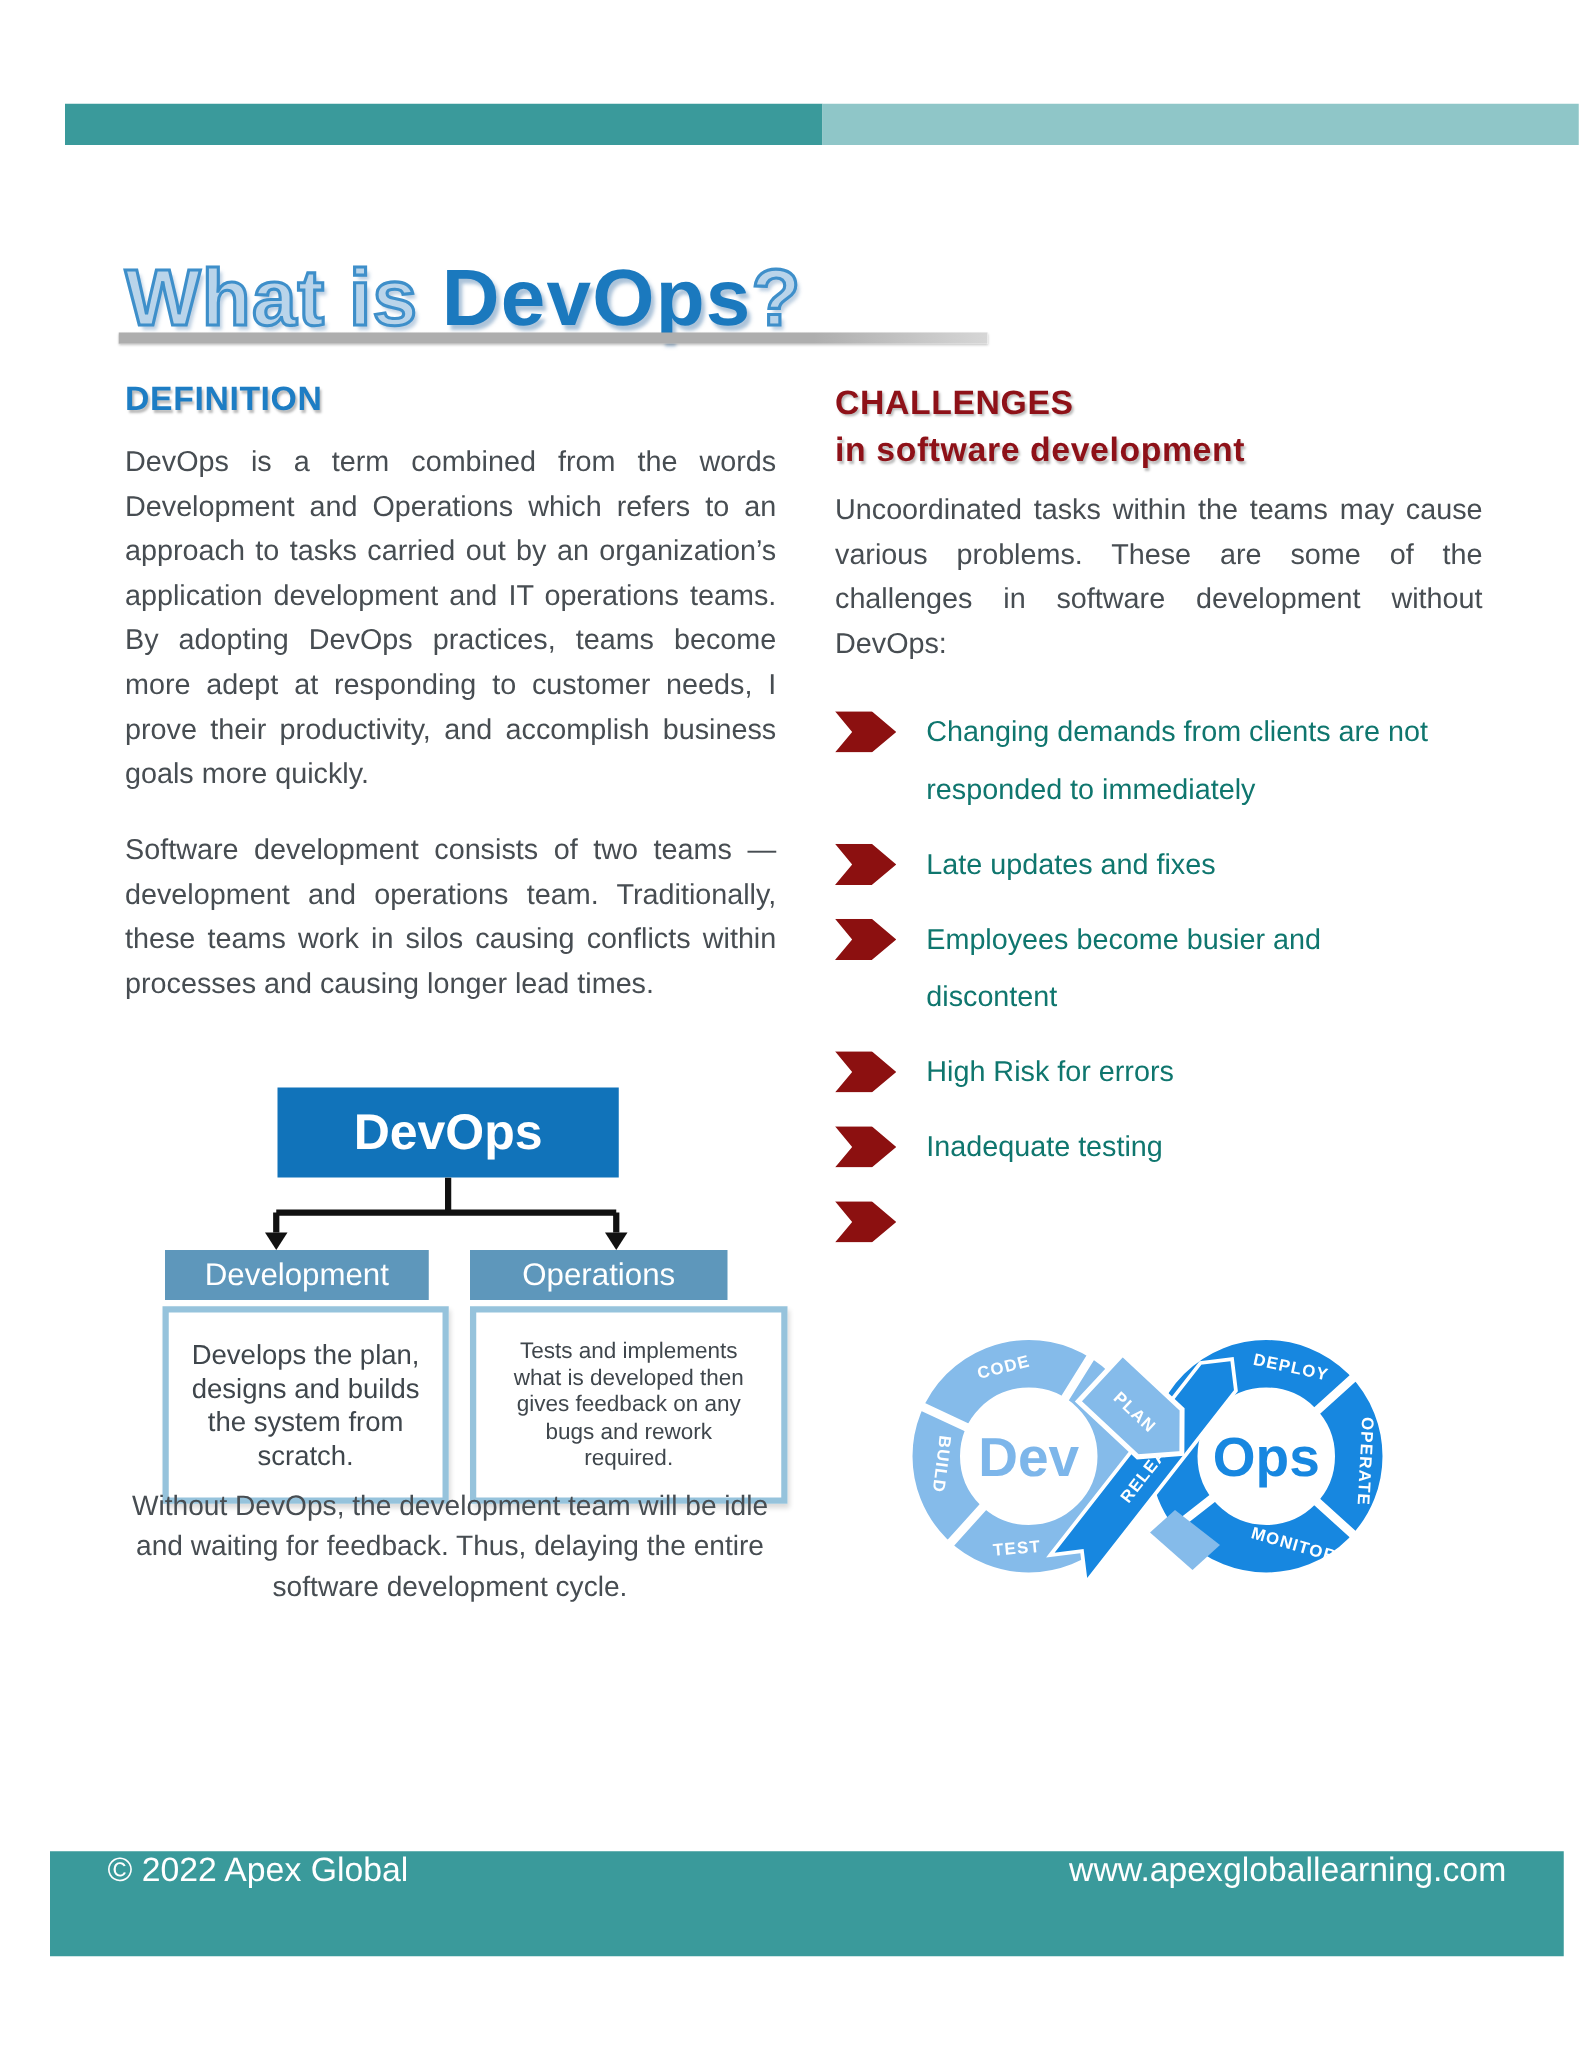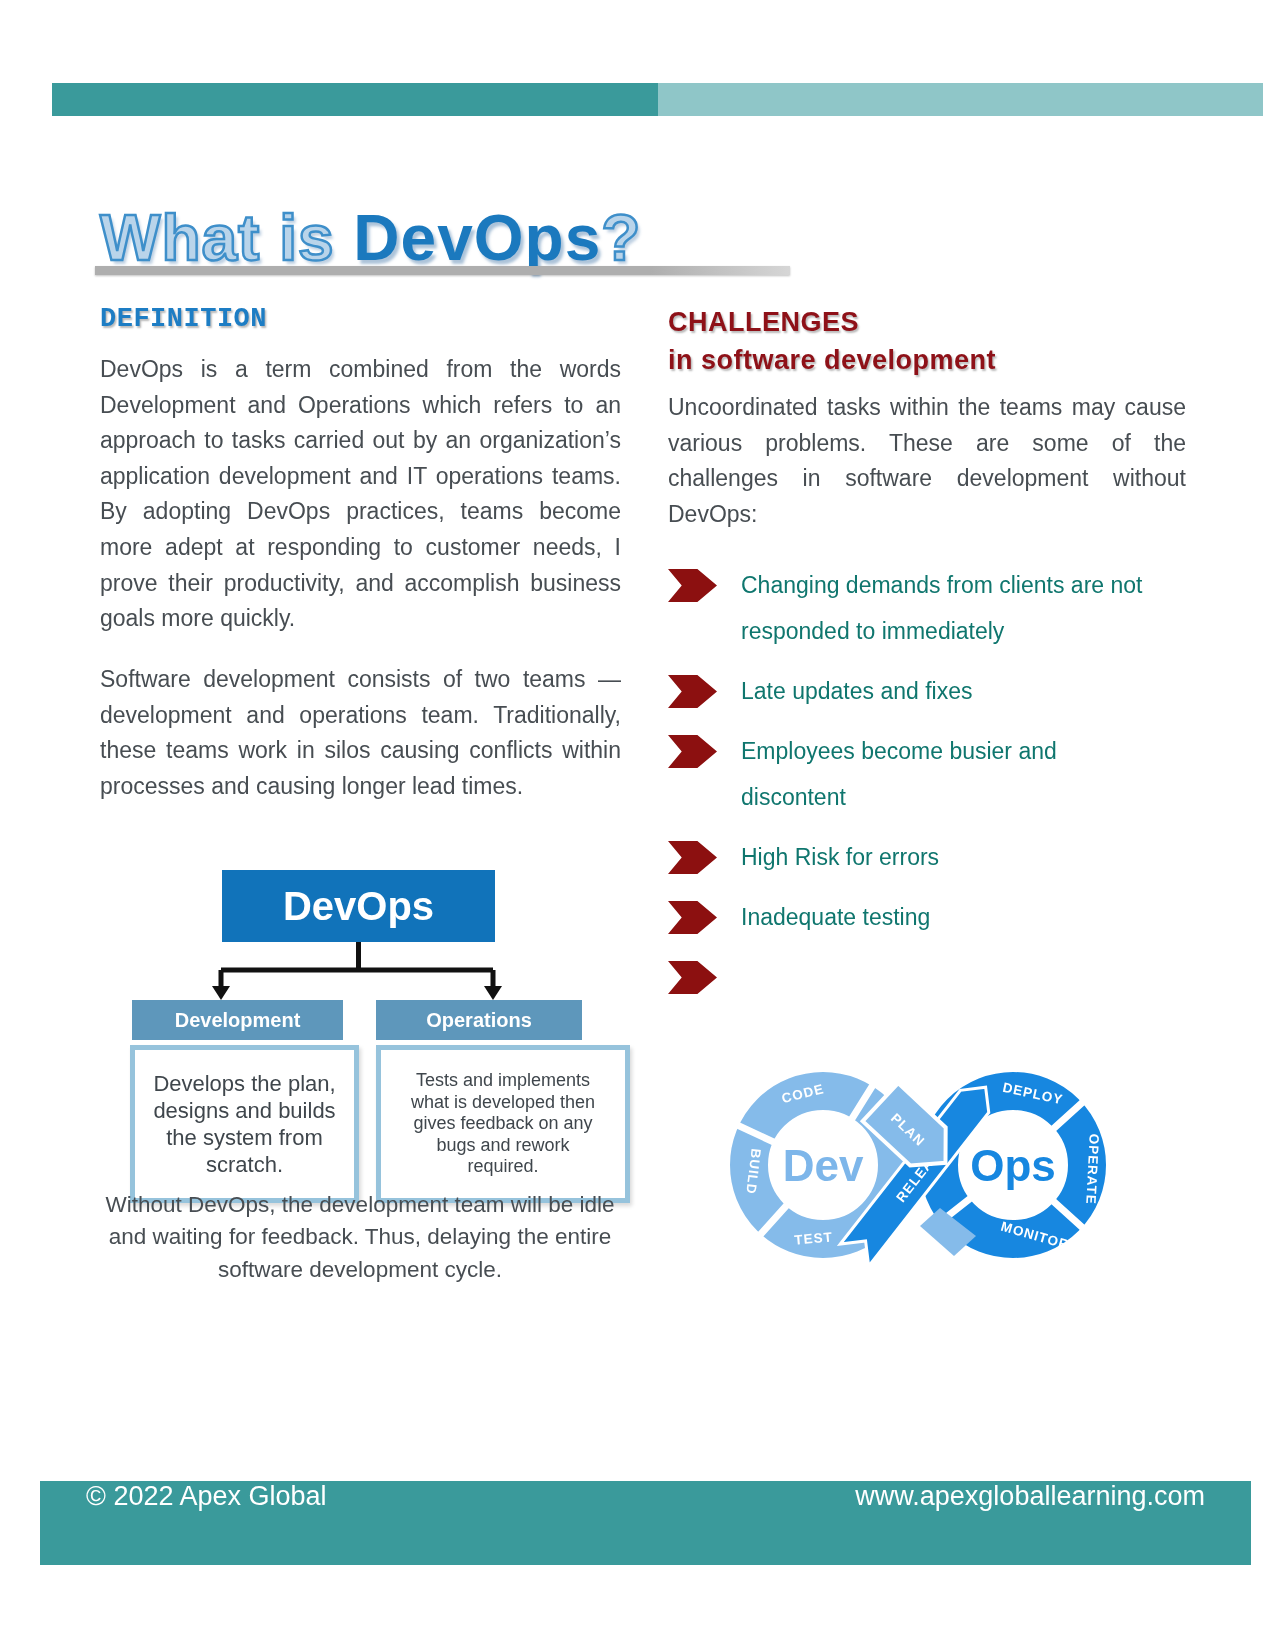--- a/index.html
+++ b/index.html
@@ -20,41 +20,41 @@
   }
   .title .solid{
     color:#1b79be;
     text-shadow:3px 4px 3px rgba(90,135,180,.5);
   }
   .divider{position:absolute;left:75px;top:266px;width:695px;height:9px;
     background:linear-gradient(to right,#aeaeae 80%,#d6d6d6);box-shadow:0 1px 2px rgba(0,0,0,.25);}
   
   .col-heading{font-size:27px;font-weight:bold;letter-spacing:.5px;
     text-shadow:1.5px 2px 2px rgba(0,0,0,.28);margin:0;}
-  .h-blue{color:#1d7dc4;font-family:Liberation Mono, monospace;}
+  .h-blue{color:#1d7dc4;}
   .h-maroon{color:#8e1118;line-height:38px;}
   .body-text{font-size:23px;line-height:35.6px;color:#474d52;text-align:justify;margin:0;}
   .def-heading{position:absolute;left:80px;top:304px;}
   .def-p1{position:absolute;left:80px;top:352px;width:521px;}
   .def-p2{position:absolute;left:80px;top:662px;width:521px;}
   .chal-heading{position:absolute;left:648px;top:303px;}
   .chal-intro{position:absolute;left:648px;top:390px;width:518px;}
   
   .chal-list{position:absolute;left:648px;top:562px;width:520px;list-style:none;margin:0;padding:0;}
   .chal-item{display:flex;align-items:flex-start;margin-bottom:14px;}
   .arrow-bullet{flex:0 0 auto;width:49px;height:33px;margin:7px 24px 0 0;background:#8c1010;
     clip-path:polygon(0 0,60% 0,100% 50%,60% 100%,0 100%,28% 50%);}
   .chal-text{font-size:23px;line-height:46px;color:#0f766e;max-width:408px;}
   
   .org-chart{position:absolute;left:80px;top:870px;width:521px;height:335px;}
   .devops-box{position:absolute;left:122px;top:0;width:273px;height:72px;background:#1173ba;
     color:#ffffff;font-size:40px;font-weight:bold;display:flex;align-items:center;justify-content:center;}
   .connector-svg{position:absolute;left:0;top:72px;}
-  .branch-header{position:absolute;height:40px;background:#5e97bb;color:#ffffff;font-size:20px;
-    font-weight:bold;display:flex;align-items:center;justify-content:center;}
+  .branch-header{position:absolute;height:40px;background:#5e97bb;color:#ffffff;font-size:25px;
+    font-weight:normal;display:flex;align-items:center;justify-content:center;}
   .bh-dev{left:32px;top:130px;width:211px;}
   .bh-ops{left:276px;top:130px;width:206px;}
   .branch-body{position:absolute;top:175px;height:148px;background:#ffffff;border:5px solid #96c3dc;
     box-shadow:2px 3px 4px rgba(0,0,0,.15);display:flex;align-items:center;justify-content:center;
     text-align:center;color:#3f464c;}
   .bb-dev{left:30px;width:207px;font-size:22px;line-height:27px;padding:0 6px;}
   .bb-ops{left:276px;width:196px;font-size:18px;line-height:21.5px;padding:0 24px;}
   .org-caption{position:absolute;left:85px;top:1166px;width:510px;text-align:center;
     font-size:22.5px;line-height:32.5px;color:#474d52;}
   

